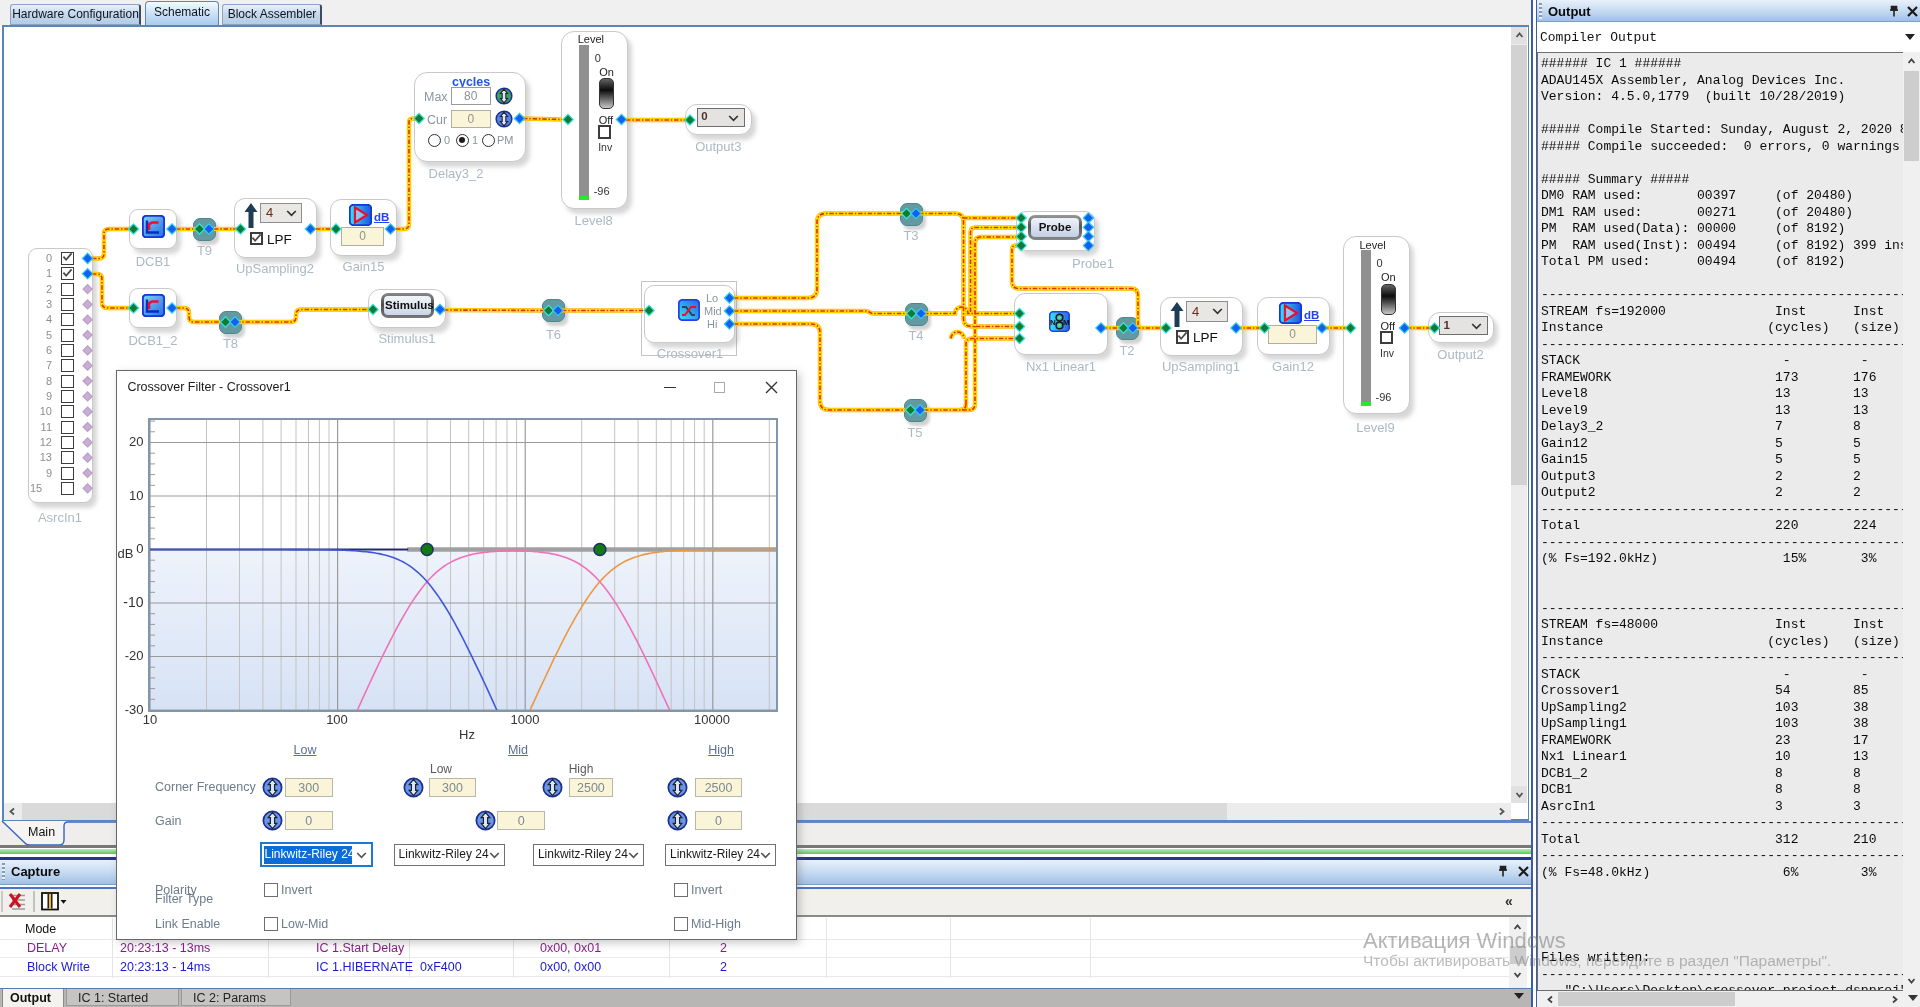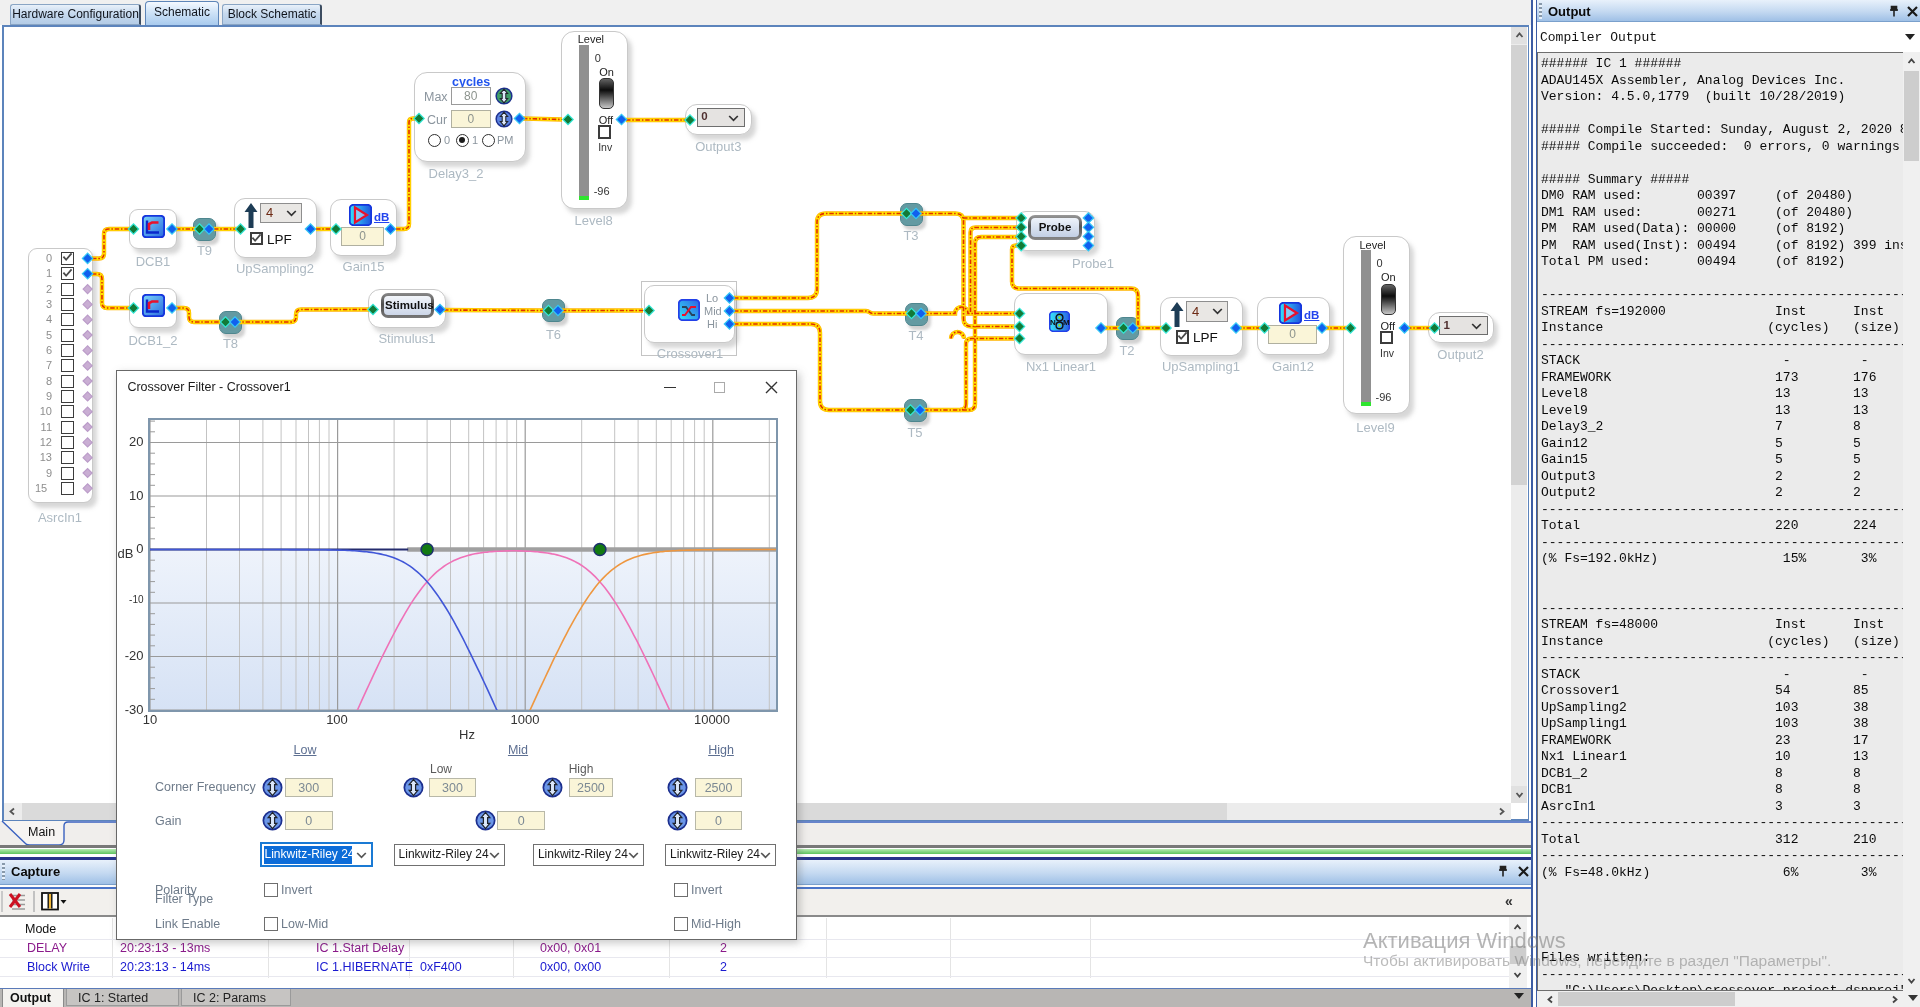--- a/index.html
+++ b/index.html
@@ -14,21 +14,21 @@
 .dcbox{position:absolute;width:14px;height:14px;background:#fff;border:1px solid #6e6e6e}
 .ddrop{position:absolute;height:22px;background:#fff;border:1px solid #707070;font-size:12.5px;color:#1a1a1a}
 .mono{font-family:"Liberation Mono",monospace}
 </style></head><body>
 <div class="abs" style="left:0;top:0;width:1532px;height:25px;background:#f0f0f0;z-index:1"></div>
 <div class="abs" style="left:10px;top:4px;width:131px;height:21px;background:linear-gradient(#e9f1fa,#c6d9ee 45%,#b4cce6);border:1px solid #8aa5c4;border-right:2px solid #3c4c60;border-radius:3px 3px 0 0;z-index:2"></div>
 <div class="abs" style="left:10px;top:7px;width:131px;text-align:center;font-size:12px;color:#10141c;white-space:nowrap;z-index:3">Hardware Configuration</div>
 <div class="abs" style="left:145px;top:1px;width:74px;height:24px;background:linear-gradient(#f4f9ff,#cfe3f7 45%,#a9cbee);border:1px solid #5d85b8;border-bottom:none;border-radius:4px 4px 0 0;z-index:2"></div>
 <div class="abs" style="left:145px;top:5px;width:74px;text-align:center;font-size:12px;color:#10141c;white-space:nowrap;z-index:3">Schematic</div>
 <div class="abs" style="left:222px;top:4px;width:100px;height:21px;background:linear-gradient(#e9f1fa,#c6d9ee 45%,#b4cce6);border:1px solid #8aa5c4;border-right:2px solid #3c4c60;border-radius:3px 3px 0 0;z-index:2"></div>
-<div class="abs" style="left:222px;top:7px;width:100px;text-align:center;font-size:12px;color:#10141c;white-space:nowrap;z-index:3">Block Schematic</div>
+<div class="abs" style="left:222px;top:7px;width:100px;text-align:center;font-size:12px;color:#10141c;white-space:nowrap;z-index:3">Block Assembler</div>
 <div class="abs" style="left:2px;top:25px;width:1527px;height:796px;background:#fff;border:2px solid #5c84bc;border-right:1.5px solid #5c84bc;z-index:1"></div>
 <div class="abs" style="left:1511px;top:27px;width:16px;height:776px;background:#ececec;z-index:2"></div>
 <div class="abs" style="left:1511px;top:27px;width:16px;height:17px;background:#e1e1e1;z-index:3"></div>
 <svg class="abs" style="left:1514.5px;top:31px;z-index:4" width="9" height="9" viewBox="0 0 9 9">
     <path d="M1.5,6 L4.5,2.5 L7.5,6" fill="none" stroke="#555" stroke-width="1.8"></path>
   </svg>
 <div class="abs" style="left:1511px;top:45px;width:16px;height:440px;background:#d2d2d2;z-index:3"></div>
 <div class="abs" style="left:1511px;top:786px;width:16px;height:17px;background:#e1e1e1;z-index:3"></div>
 <svg class="abs" style="left:1514.5px;top:790px;z-index:4" width="9" height="9" viewBox="0 0 9 9">
     <path d="M1.5,3 L4.5,6.5 L7.5,3" fill="none" stroke="#555" stroke-width="1.8"></path>
@@ -71,21 +71,21 @@
 <div class="abs" style="left:30px;top:405.2px;width:22px;text-align:right;font-size:11px;color:#8e8e8e;z-index:3">10</div>
 <div class="cbox" style="left:61px;top:405.2px;width:13px;height:13px;border-width:1.5px"></div>
 <div class="abs" style="left:30px;top:420.5px;width:22px;text-align:right;font-size:11px;color:#8e8e8e;z-index:3">11</div>
 <div class="cbox" style="left:61px;top:420.5px;width:13px;height:13px;border-width:1.5px"></div>
 <div class="abs" style="left:30px;top:435.9px;width:22px;text-align:right;font-size:11px;color:#8e8e8e;z-index:3">12</div>
 <div class="cbox" style="left:61px;top:435.9px;width:13px;height:13px;border-width:1.5px"></div>
 <div class="abs" style="left:30px;top:451.2px;width:22px;text-align:right;font-size:11px;color:#8e8e8e;z-index:3">13</div>
 <div class="cbox" style="left:61px;top:451.2px;width:13px;height:13px;border-width:1.5px"></div>
 <div class="abs" style="left:30px;top:466.5px;width:22px;text-align:right;font-size:11px;color:#8e8e8e;z-index:3">9</div>
 <div class="cbox" style="left:61px;top:466.5px;width:13px;height:13px;border-width:1.5px"></div>
-<div class="abs" style="left:30px;top:481.8px;width:22px;text-align:center;font-size:11px;color:#8e8e8e;z-index:3">15</div>
+<div class="abs" style="left:30px;top:481.8px;width:22px;text-align:left;font-size:11px;color:#8e8e8e;z-index:3">15</div>
 <div class="cbox" style="left:61px;top:481.8px;width:13px;height:13px;border-width:1.5px"></div>
 <div class="blabel" style="left:0px;top:510px;width:120px">AsrcIn1</div>
 <div class="blk" style="left:128.7px;top:209px;width:48.6px;height:40.2px;border-radius:9px"></div>
 <svg class="abs" style="left:141.5px;top:215px;z-index:3" width="23" height="23" viewBox="0 0 23 23">
 <defs>
       <linearGradient id="bgrad141.5" x1="0" y1="0" x2="1" y2="1">
         <stop offset="0" stop-color="#7dd7f8"></stop>
         <stop offset="1" stop-color="#2a6ae0"></stop>
       </linearGradient>
     </defs>
@@ -694,21 +694,21 @@
     <line x1="149.5" y1="549.0" x2="407.7" y2="549.0" stroke="#252c6e" stroke-width="2.2"></line>
     <polyline clip-path="url(#pc)" points="149.5,712.5 151.9,712.5 154.3,712.5 156.7,712.5 159.1,712.5 161.5,712.5 163.9,712.5 166.4,712.5 168.8,712.5 171.2,712.5 173.6,712.5 176.0,712.5 178.4,712.5 180.8,712.5 183.2,712.5 185.6,712.5 188.0,712.5 190.4,712.5 192.8,712.5 195.2,712.5 197.7,712.5 200.1,712.5 202.5,712.5 204.9,712.5 207.3,712.5 209.7,712.5 212.1,712.5 214.5,712.5 216.9,712.5 219.3,712.5 221.7,712.5 224.1,712.5 226.5,712.5 229.0,712.5 231.4,712.5 233.8,712.5 236.2,712.5 238.6,712.5 241.0,712.5 243.4,712.5 245.8,712.5 248.2,712.5 250.6,712.5 253.0,712.5 255.4,712.5 257.8,712.5 260.3,712.5 262.7,712.5 265.1,712.5 267.5,712.5 269.9,712.5 272.3,712.5 274.7,712.5 277.1,712.5 279.5,712.5 281.9,712.5 284.3,712.5 286.7,712.5 289.1,712.5 291.6,712.5 294.0,712.5 296.4,712.5 298.8,712.5 301.2,712.5 303.6,712.5 306.0,712.5 308.4,712.5 310.8,712.5 313.2,712.5 315.6,712.5 318.0,712.5 320.4,712.5 322.9,712.5 325.3,712.5 327.7,712.5 330.1,712.5 332.5,712.5 334.9,712.5 337.3,712.5 339.7,712.5 342.1,712.5 344.5,712.5 346.9,712.5 349.3,712.5 351.7,712.5 354.2,712.5 356.6,710.3 359.0,705.0 361.4,699.7 363.8,694.4 366.2,689.2 368.6,684.0 371.0,678.8 373.4,673.6 375.8,668.6 378.2,663.5 380.6,658.5 383.0,653.6 385.5,648.7 387.9,643.9 390.3,639.1 392.7,634.5 395.1,629.9 397.5,625.4 399.9,621.0 402.3,616.8 404.7,612.6 407.1,608.6 409.5,604.7 411.9,600.9 414.3,597.3 416.8,593.8 419.2,590.5 421.6,587.3 424.0,584.3 426.4,581.5 428.8,578.8 431.2,576.3 433.6,573.9 436.0,571.7 438.4,569.7 440.8,567.8 443.2,566.0 445.6,564.4 448.1,562.9 450.5,561.6 452.9,560.3 455.3,559.2 457.7,558.2 460.1,557.3 462.5,556.4 464.9,555.7 467.3,555.0 469.7,554.4 472.1,553.8 474.5,553.3 476.9,552.9 479.4,552.5 481.8,552.1 484.2,551.8 486.6,551.6 489.0,551.3 491.4,551.1 493.8,550.9 496.2,550.8 498.6,550.7 501.0,550.6 503.4,550.5 505.8,550.4 508.2,550.4 510.7,550.3 513.1,550.3 515.5,550.3 517.9,550.4 520.3,550.4 522.7,550.5 525.1,550.6 527.5,550.7 529.9,550.8 532.3,551.0 534.7,551.1 537.1,551.3 539.5,551.6 542.0,551.9 544.4,552.2 546.8,552.5 549.2,552.9 551.6,553.4 554.0,553.8 556.4,554.4 558.8,555.0 561.2,555.7 563.6,556.5 566.0,557.3 568.4,558.3 570.8,559.3 573.3,560.4 575.7,561.7 578.1,563.0 580.5,564.5 582.9,566.1 585.3,567.9 587.7,569.8 590.1,571.9 592.5,574.1 594.9,576.4 597.3,579.0 599.7,581.7 602.1,584.5 604.6,587.5 607.0,590.7 609.4,594.0 611.8,597.5 614.2,601.1 616.6,604.9 619.0,608.8 621.4,612.9 623.8,617.0 626.2,621.3 628.6,625.7 631.0,630.2 633.4,634.8 635.9,639.4 638.3,644.2 640.7,649.0 643.1,653.9 645.5,658.8 647.9,663.8 650.3,668.9 652.7,674.0 655.1,679.1 657.5,684.3 659.9,689.5 662.3,694.8 664.7,700.0 667.2,705.3 669.6,710.6 672.0,712.5 674.4,712.5 676.8,712.5 679.2,712.5 681.6,712.5 684.0,712.5 686.4,712.5 688.8,712.5 691.2,712.5 693.6,712.5 696.0,712.5 698.5,712.5 700.9,712.5 703.3,712.5 705.7,712.5 708.1,712.5 710.5,712.5 712.9,712.5 715.3,712.5 717.7,712.5 720.1,712.5 722.5,712.5 724.9,712.5 727.3,712.5 729.8,712.5 732.2,712.5 734.6,712.5 737.0,712.5 739.4,712.5 741.8,712.5 744.2,712.5 746.6,712.5 749.0,712.5 751.4,712.5 753.8,712.5 756.2,712.5 758.6,712.5 761.1,712.5 763.5,712.5 765.9,712.5 768.3,712.5 770.7,712.5 773.1,712.5 775.5,712.5" fill="none" stroke="#ef72b8" stroke-width="1.6"></polyline>
     <polyline clip-path="url(#pc)" points="149.5,549.0 151.9,549.0 154.3,549.0 156.7,549.0 159.1,549.0 161.5,549.0 163.9,549.0 166.4,549.0 168.8,549.0 171.2,549.0 173.6,549.0 176.0,549.0 178.4,549.0 180.8,549.0 183.2,549.0 185.6,549.0 188.0,549.0 190.4,549.0 192.8,549.0 195.2,549.0 197.7,549.0 200.1,549.0 202.5,549.0 204.9,549.0 207.3,549.0 209.7,549.0 212.1,549.0 214.5,549.0 216.9,549.0 219.3,549.0 221.7,549.0 224.1,549.0 226.5,549.0 229.0,549.0 231.4,549.0 233.8,549.0 236.2,549.0 238.6,549.0 241.0,549.0 243.4,549.0 245.8,549.0 248.2,549.0 250.6,549.0 253.0,549.0 255.4,549.0 257.8,549.0 260.3,549.0 262.7,549.0 265.1,549.0 267.5,549.0 269.9,549.0 272.3,549.0 274.7,549.0 277.1,549.0 279.5,549.0 281.9,549.0 284.3,549.0 286.7,549.0 289.1,549.1 291.6,549.1 294.0,549.1 296.4,549.1 298.8,549.1 301.2,549.1 303.6,549.1 306.0,549.1 308.4,549.1 310.8,549.2 313.2,549.2 315.6,549.2 318.0,549.2 320.4,549.3 322.9,549.3 325.3,549.3 327.7,549.4 330.1,549.4 332.5,549.5 334.9,549.5 337.3,549.6 339.7,549.6 342.1,549.7 344.5,549.8 346.9,549.9 349.3,550.0 351.7,550.2 354.2,550.3 356.6,550.5 359.0,550.6 361.4,550.9 363.8,551.1 366.2,551.3 368.6,551.6 371.0,551.9 373.4,552.3 375.8,552.7 378.2,553.1 380.6,553.6 383.0,554.2 385.5,554.8 387.9,555.5 390.3,556.2 392.7,557.0 395.1,558.0 397.5,559.0 399.9,560.1 402.3,561.3 404.7,562.6 407.1,564.1 409.5,565.7 411.9,567.4 414.3,569.3 416.8,571.3 419.2,573.5 421.6,575.8 424.0,578.3 426.4,581.0 428.8,583.8 431.2,586.7 433.6,589.9 436.0,593.2 438.4,596.6 440.8,600.2 443.2,604.0 445.6,607.8 448.1,611.8 450.5,616.0 452.9,620.2 455.3,624.6 457.7,629.0 460.1,633.6 462.5,638.2 464.9,643.0 467.3,647.8 469.7,652.6 472.1,657.6 474.5,662.6 476.9,667.6 479.4,672.7 481.8,677.8 484.2,683.0 486.6,688.2 489.0,693.4 491.4,698.7 493.8,704.0 496.2,709.3 498.6,712.5 501.0,712.5 503.4,712.5 505.8,712.5 508.2,712.5 510.7,712.5 513.1,712.5 515.5,712.5 517.9,712.5 520.3,712.5 522.7,712.5 525.1,712.5 527.5,712.5 529.9,712.5 532.3,712.5 534.7,712.5 537.1,712.5 539.5,712.5 542.0,712.5 544.4,712.5 546.8,712.5 549.2,712.5 551.6,712.5 554.0,712.5 556.4,712.5 558.8,712.5 561.2,712.5 563.6,712.5 566.0,712.5 568.4,712.5 570.8,712.5 573.3,712.5 575.7,712.5 578.1,712.5 580.5,712.5 582.9,712.5 585.3,712.5 587.7,712.5 590.1,712.5 592.5,712.5 594.9,712.5 597.3,712.5 599.7,712.5 602.1,712.5 604.6,712.5 607.0,712.5 609.4,712.5 611.8,712.5 614.2,712.5 616.6,712.5 619.0,712.5 621.4,712.5 623.8,712.5 626.2,712.5 628.6,712.5 631.0,712.5 633.4,712.5 635.9,712.5 638.3,712.5 640.7,712.5 643.1,712.5 645.5,712.5 647.9,712.5 650.3,712.5 652.7,712.5 655.1,712.5 657.5,712.5 659.9,712.5 662.3,712.5 664.7,712.5 667.2,712.5 669.6,712.5 672.0,712.5 674.4,712.5 676.8,712.5 679.2,712.5 681.6,712.5 684.0,712.5 686.4,712.5 688.8,712.5 691.2,712.5 693.6,712.5 696.0,712.5 698.5,712.5 700.9,712.5 703.3,712.5 705.7,712.5 708.1,712.5 710.5,712.5 712.9,712.5 715.3,712.5 717.7,712.5 720.1,712.5 722.5,712.5 724.9,712.5 727.3,712.5 729.8,712.5 732.2,712.5 734.6,712.5 737.0,712.5 739.4,712.5 741.8,712.5 744.2,712.5 746.6,712.5 749.0,712.5 751.4,712.5 753.8,712.5 756.2,712.5 758.6,712.5 761.1,712.5 763.5,712.5 765.9,712.5 768.3,712.5 770.7,712.5 773.1,712.5 775.5,712.5" fill="none" stroke="#4157d8" stroke-width="1.6"></polyline>
     <polyline clip-path="url(#pc)" points="149.5,712.5 151.9,712.5 154.3,712.5 156.7,712.5 159.1,712.5 161.5,712.5 163.9,712.5 166.4,712.5 168.8,712.5 171.2,712.5 173.6,712.5 176.0,712.5 178.4,712.5 180.8,712.5 183.2,712.5 185.6,712.5 188.0,712.5 190.4,712.5 192.8,712.5 195.2,712.5 197.7,712.5 200.1,712.5 202.5,712.5 204.9,712.5 207.3,712.5 209.7,712.5 212.1,712.5 214.5,712.5 216.9,712.5 219.3,712.5 221.7,712.5 224.1,712.5 226.5,712.5 229.0,712.5 231.4,712.5 233.8,712.5 236.2,712.5 238.6,712.5 241.0,712.5 243.4,712.5 245.8,712.5 248.2,712.5 250.6,712.5 253.0,712.5 255.4,712.5 257.8,712.5 260.3,712.5 262.7,712.5 265.1,712.5 267.5,712.5 269.9,712.5 272.3,712.5 274.7,712.5 277.1,712.5 279.5,712.5 281.9,712.5 284.3,712.5 286.7,712.5 289.1,712.5 291.6,712.5 294.0,712.5 296.4,712.5 298.8,712.5 301.2,712.5 303.6,712.5 306.0,712.5 308.4,712.5 310.8,712.5 313.2,712.5 315.6,712.5 318.0,712.5 320.4,712.5 322.9,712.5 325.3,712.5 327.7,712.5 330.1,712.5 332.5,712.5 334.9,712.5 337.3,712.5 339.7,712.5 342.1,712.5 344.5,712.5 346.9,712.5 349.3,712.5 351.7,712.5 354.2,712.5 356.6,712.5 359.0,712.5 361.4,712.5 363.8,712.5 366.2,712.5 368.6,712.5 371.0,712.5 373.4,712.5 375.8,712.5 378.2,712.5 380.6,712.5 383.0,712.5 385.5,712.5 387.9,712.5 390.3,712.5 392.7,712.5 395.1,712.5 397.5,712.5 399.9,712.5 402.3,712.5 404.7,712.5 407.1,712.5 409.5,712.5 411.9,712.5 414.3,712.5 416.8,712.5 419.2,712.5 421.6,712.5 424.0,712.5 426.4,712.5 428.8,712.5 431.2,712.5 433.6,712.5 436.0,712.5 438.4,712.5 440.8,712.5 443.2,712.5 445.6,712.5 448.1,712.5 450.5,712.5 452.9,712.5 455.3,712.5 457.7,712.5 460.1,712.5 462.5,712.5 464.9,712.5 467.3,712.5 469.7,712.5 472.1,712.5 474.5,712.5 476.9,712.5 479.4,712.5 481.8,712.5 484.2,712.5 486.6,712.5 489.0,712.5 491.4,712.5 493.8,712.5 496.2,712.5 498.6,712.5 501.0,712.5 503.4,712.5 505.8,712.5 508.2,712.5 510.7,712.5 513.1,712.5 515.5,712.5 517.9,712.5 520.3,712.5 522.7,712.5 525.1,712.5 527.5,712.5 529.9,708.9 532.3,703.6 534.7,698.3 537.1,693.1 539.5,687.9 542.0,682.7 544.4,677.5 546.8,672.4 549.2,667.3 551.6,662.2 554.0,657.2 556.4,652.3 558.8,647.5 561.2,642.7 563.6,637.9 566.0,633.3 568.4,628.7 570.8,624.3 573.3,619.9 575.7,615.7 578.1,611.6 580.5,607.6 582.9,603.7 585.3,600.0 587.7,596.4 590.1,592.9 592.5,589.7 594.9,586.5 597.3,583.6 599.7,580.8 602.1,578.1 604.6,575.7 607.0,573.3 609.4,571.2 611.8,569.2 614.2,567.3 616.6,565.6 619.0,564.0 621.4,562.6 623.8,561.2 626.2,560.0 628.6,558.9 631.0,557.9 633.4,557.0 635.9,556.2 638.3,555.4 640.7,554.7 643.1,554.1 645.5,553.6 647.9,553.1 650.3,552.7 652.7,552.3 655.1,551.9 657.5,551.6 659.9,551.3 662.3,551.1 664.7,550.8 667.2,550.6 669.6,550.5 672.0,550.3 674.4,550.2 676.8,550.0 679.2,549.9 681.6,549.8 684.0,549.7 686.4,549.6 688.8,549.6 691.2,549.5 693.6,549.5 696.0,549.4 698.5,549.4 700.9,549.3 703.3,549.3 705.7,549.3 708.1,549.2 710.5,549.2 712.9,549.2 715.3,549.2 717.7,549.1 720.1,549.1 722.5,549.1 724.9,549.1 727.3,549.1 729.8,549.1 732.2,549.1 734.6,549.1 737.0,549.1 739.4,549.0 741.8,549.0 744.2,549.0 746.6,549.0 749.0,549.0 751.4,549.0 753.8,549.0 756.2,549.0 758.6,549.0 761.1,549.0 763.5,549.0 765.9,549.0 768.3,549.0 770.7,549.0 773.1,549.0 775.5,549.0" fill="none" stroke="#ee9740" stroke-width="1.6"></polyline>
     <circle cx="426.6" cy="549.0" r="6" fill="#127a12" stroke="#1c2f6e" stroke-width="1.5"></circle>
     <circle cx="599.4" cy="549.0" r="6" fill="#127a12" stroke="#1c2f6e" stroke-width="1.5"></circle>
     <rect x="148.5" y="418.5" width="628.0" height="292.0" fill="none" stroke="#7f96ac" stroke-width="2"></rect>
   </svg>
 <div class="abs" style="left:107.5px;top:702px;width:36px;text-align:right;font-size:13px;color:#333;z-index:11">-30</div>
 <div class="abs" style="left:107.5px;top:648px;width:36px;text-align:right;font-size:13px;color:#333;z-index:11">-20</div>
-<div class="abs" style="left:107.5px;top:594px;width:36px;text-align:right;font-size:10px;color:#333;z-index:11">-10</div>
+<div class="abs" style="left:107.5px;top:594px;width:36px;text-align:right;font-size:14px;color:#333;z-index:11">-10</div>
 <div class="abs" style="left:107.5px;top:541px;width:36px;text-align:right;font-size:13px;color:#333;z-index:11">0</div>
 <div class="abs" style="left:107.5px;top:488px;width:36px;text-align:right;font-size:13px;color:#333;z-index:11">10</div>
 <div class="abs" style="left:107.5px;top:434px;width:36px;text-align:right;font-size:13px;color:#333;z-index:11">20</div>
 <div class="abs" style="left:117.5px;top:546px;font-size:13px;color:#333;z-index:11">dB</div>
 <div class="abs" style="left:120px;top:712px;width:60px;text-align:center;font-size:13px;color:#333;z-index:11">10</div>
 <div class="abs" style="left:307px;top:712px;width:60px;text-align:center;font-size:13px;color:#333;z-index:11">100</div>
 <div class="abs" style="left:495px;top:712px;width:60px;text-align:center;font-size:13px;color:#333;z-index:11">1000</div>
 <div class="abs" style="left:682px;top:712px;width:60px;text-align:center;font-size:13px;color:#333;z-index:11">10000</div>
 <div class="abs" style="left:447px;top:727px;width:40px;text-align:center;font-size:13px;color:#333;z-index:11">Hz</div>
 <div class="abs" style="left:265px;top:743px;width:80px;text-align:center;font-size:12.5px;color:#5d6f91;text-decoration:underline;z-index:11">Low</div>

